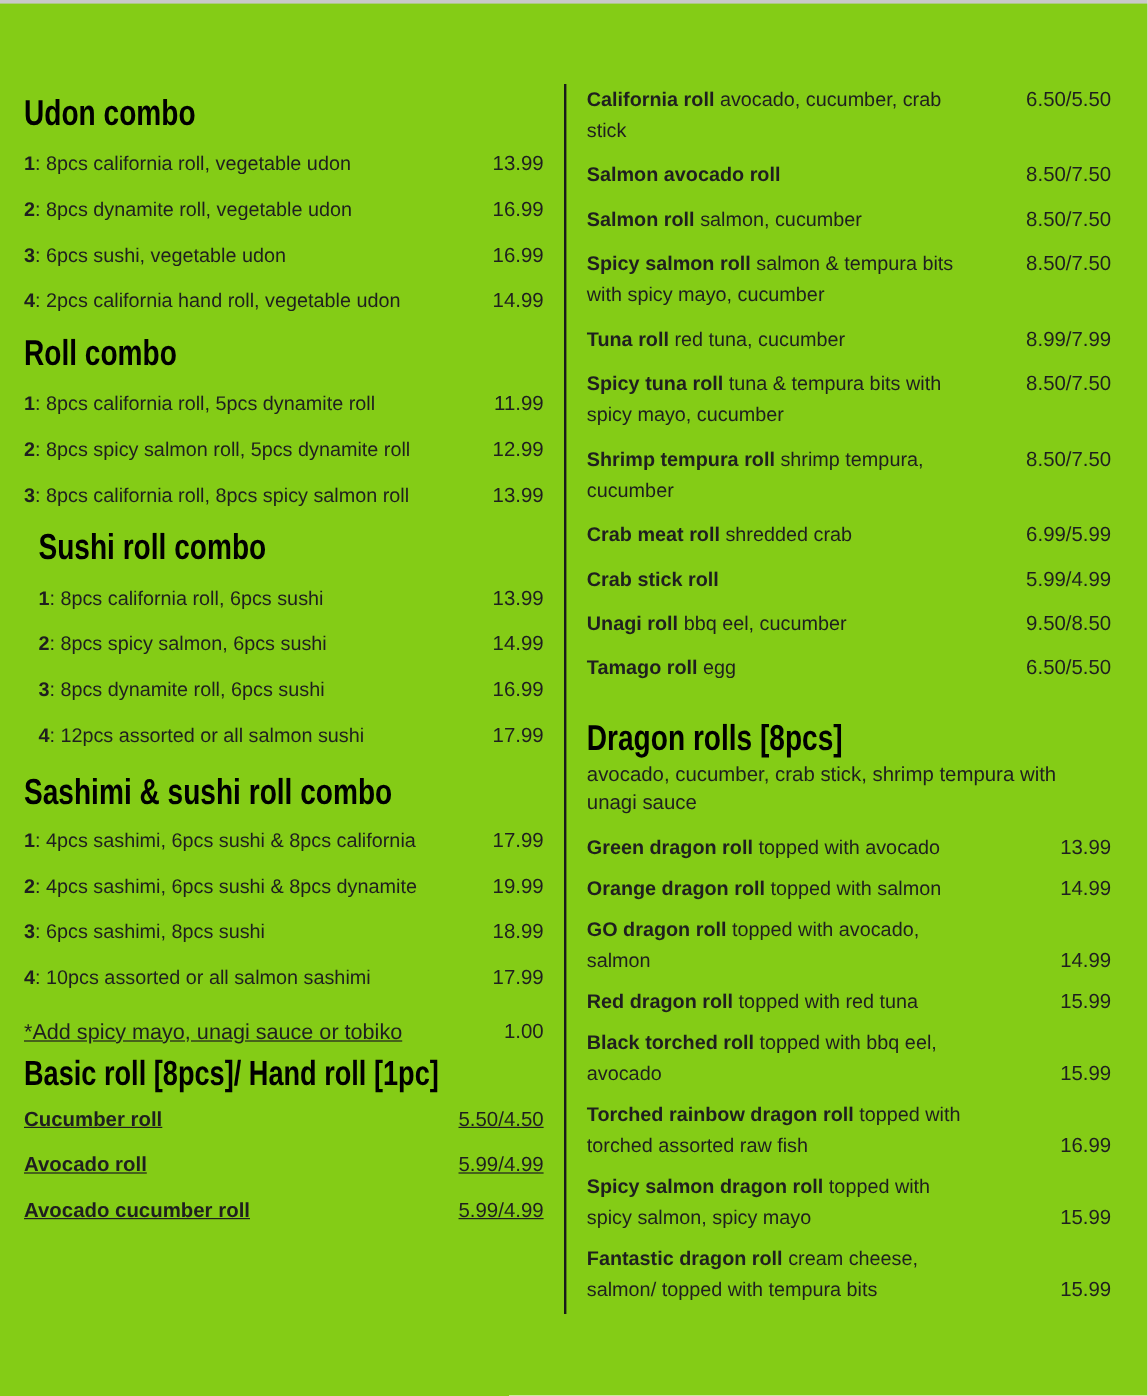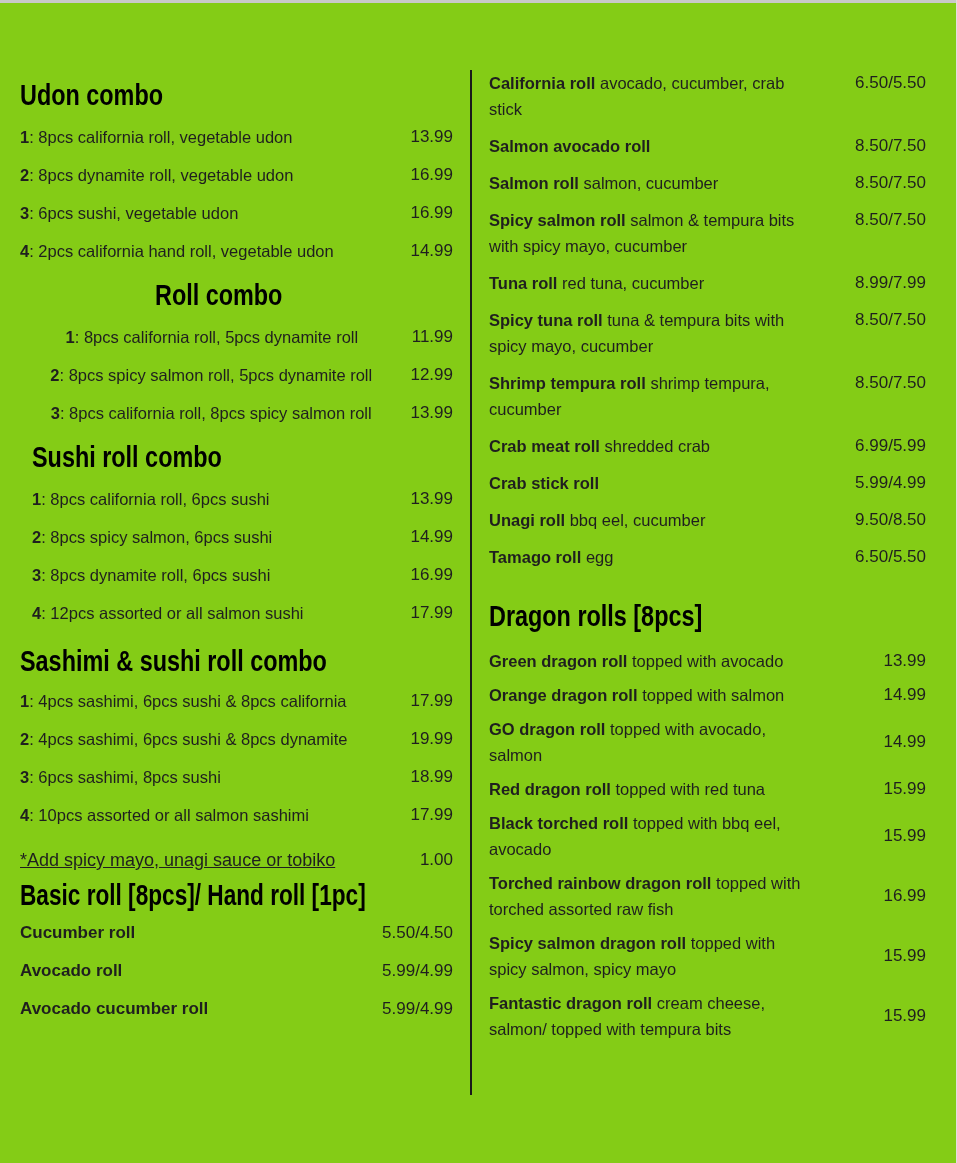--- a/index.html
+++ b/index.html
@@ -42,31 +42,31 @@
   
   .items{margin-top:14px;}
   .crow{
     display:flex;align-items:flex-start;
     font-size:16.5px;line-height:22px;margin-bottom:16px;
   }
   .crow .itext{flex:1;padding-right:8px;}
   .crow .num{font-weight:bold;}
   .price{margin-left:auto;white-space:nowrap;font-size:17px;}
 
-  .sec-roll{margin-top:16px;text-align:center;}
+  .sec-roll{margin-top:16px;}
   .sec-sushi{margin-top:16px;margin-left:12px;}
   .sec-sashimi{margin-top:20px;}
   .sec-sashimi .items{margin-top:12px;}
 
   .addon-row{
     display:flex;align-items:flex-start;
     margin-top:22px;font-size:18px;line-height:24px;
   }
   .addon-row .atext{text-decoration:underline;padding-right:8px;}
-  .sec-basic{margin-top:6px;}
+  .sec-basic{margin-top:6px;text-decoration:underline;}
   .sec-basic .items{margin-top:10px;}
   .brow{
     display:flex;align-items:flex-start;
     font-size:17px;line-height:22px;margin-bottom:16px;
   }
   .brow .bname{font-weight:bold;}
 
   
   .rrow{
     display:flex;align-items:center;
@@ -74,21 +74,21 @@
   }
   .rrow .rtext{width:322px;padding-right:6px;}
   .rrow .rname{font-weight:bold;}
   .rrow .price{align-self:flex-start;}
 
   .sec-dragon{margin-top:28px;}
   .sec-dragon .heading{height:36px;line-height:36px;}
   .subtitle{font-size:17px;line-height:23px;width:420px;}
   .sec-dragon .items{margin-top:14px;}
   .drow{
-    display:flex;align-items:center;
+    display:flex;align-items:flex-end;
     font-size:16.5px;line-height:26px;margin-bottom:8px;
   }
   .drow .rtext{width:322px;padding-right:6px;}
   .drow .rname{font-weight:bold;}
 </style>
 </head>
 <body>
 
 <div id="page">
   <div class="top-border"></div>
@@ -275,20 +275,21 @@
 
   <div class="rrow">
     <span class="rtext"><span class="rname">Tamago roll</span> <span>egg</span></span>
     <span class="price">6.50/5.50</span>
   </div>
 </div>
     </div>
 
     <div class="section sec-dragon">
       <div class="heading"><span>Dragon rolls [8pcs]</span></div>
+      <div class="subtitle">avocado, cucumber, crab stick, shrimp tempura with unagi sauce</div>
       <div class="items">
   <div class="drow">
     <span class="rtext"><span class="rname">Green dragon roll</span> <span>topped with avocado</span></span>
     <span class="price">13.99</span>
   </div>
 
   <div class="drow">
     <span class="rtext"><span class="rname">Orange dragon roll</span> <span>topped with salmon</span></span>
     <span class="price">14.99</span>
   </div>

